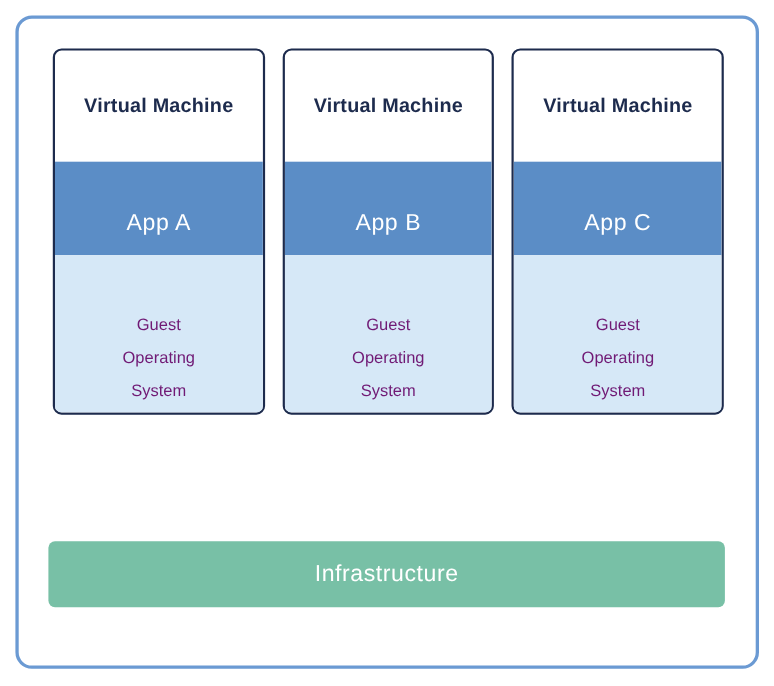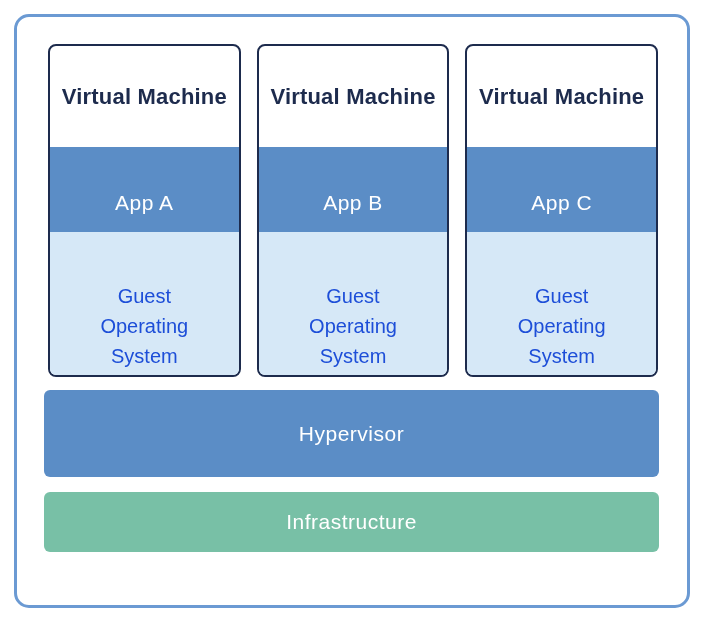--- a/index.html
+++ b/index.html
@@ -45,21 +45,21 @@
     flex-direction: column;
     overflow: hidden;
   }
   .vm-header {
     height: 101px;
     display: flex;
     align-items: center;
     justify-content: center;
   }
   .vm-title {
-    font-size: 22px;
+    font-size: 18px;
     font-weight: bold;
     color: #1d2b4d;
     letter-spacing: 0.2px;
   }
   .app-band {
     height: 85px;
     background: #5b8dc6;
     display: flex;
     align-items: center;
     justify-content: center;
@@ -71,22 +71,22 @@
     margin-top: 26px;
   }
   .guest-os {
     flex: 1 1 auto;
     background: #d6e8f7;
     display: flex;
     align-items: center;
     justify-content: center;
   }
   .os-label {
-    font-size: 20px;
-    color: #1d4ed8;
+    font-size: 15px;
+    color: #701a75;
     text-align: center;
     line-height: 30px;
     white-space: pre-line;
     margin-top: 44px;
   }
   .layer-bar {
     position: absolute;
     left: 27px;
     width: 615px;
     border-radius: 6px;
@@ -155,22 +155,19 @@
         </div>
         <div class="guest-os">
           <span class="os-label">Guest
 Operating
 System</span>
         </div>
       </div>
 
     </div>
 
-    <div class="layer-bar layer-hypervisor">
-      <span class="layer-label">Hypervisor</span>
-    </div>
 
     <div class="layer-bar layer-infrastructure">
       <span class="layer-label">Infrastructure</span>
     </div>
 
   </div>
 </div>
 
 </body></html>

